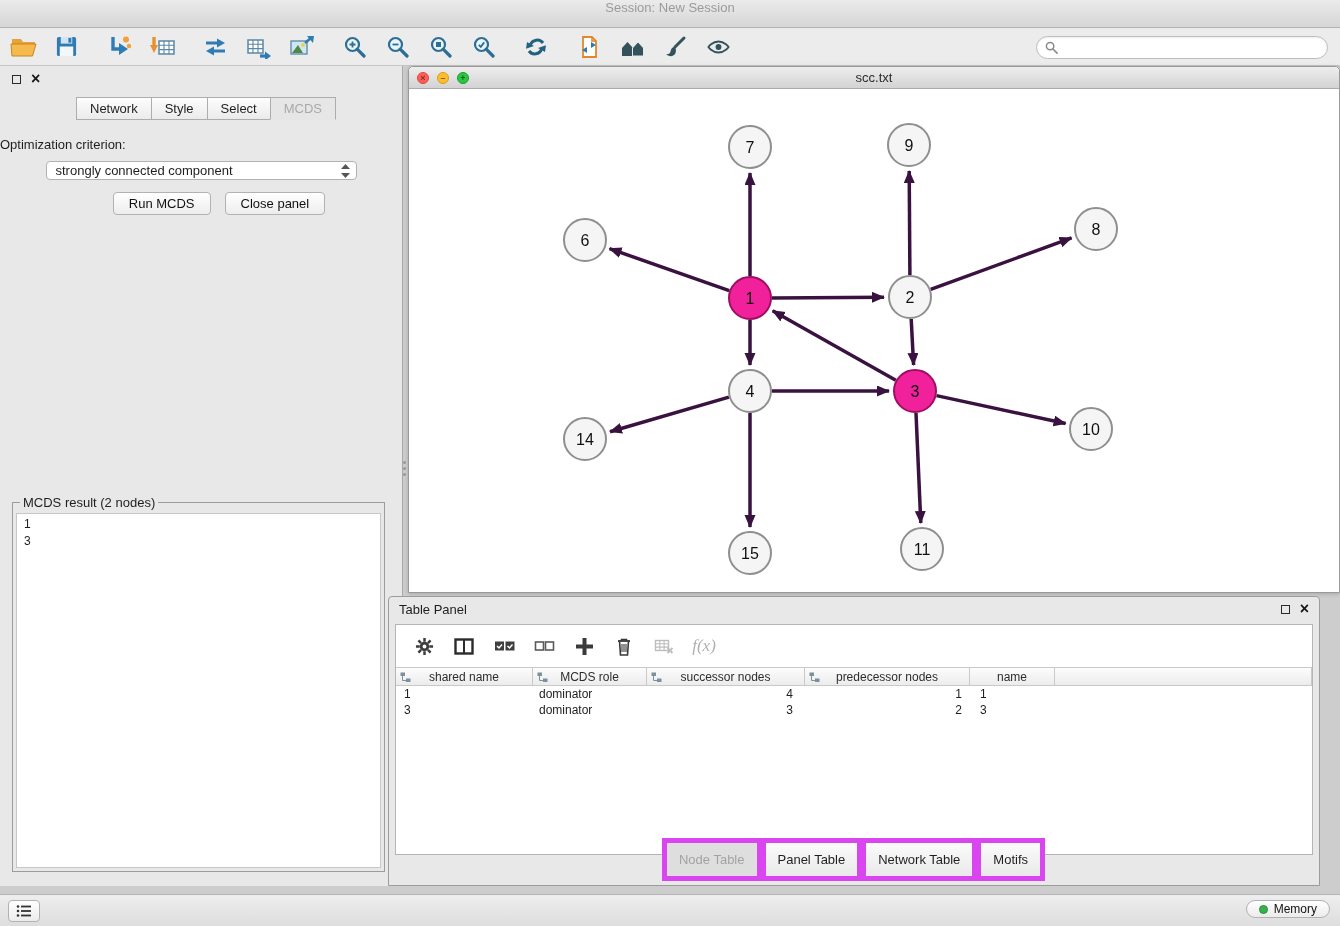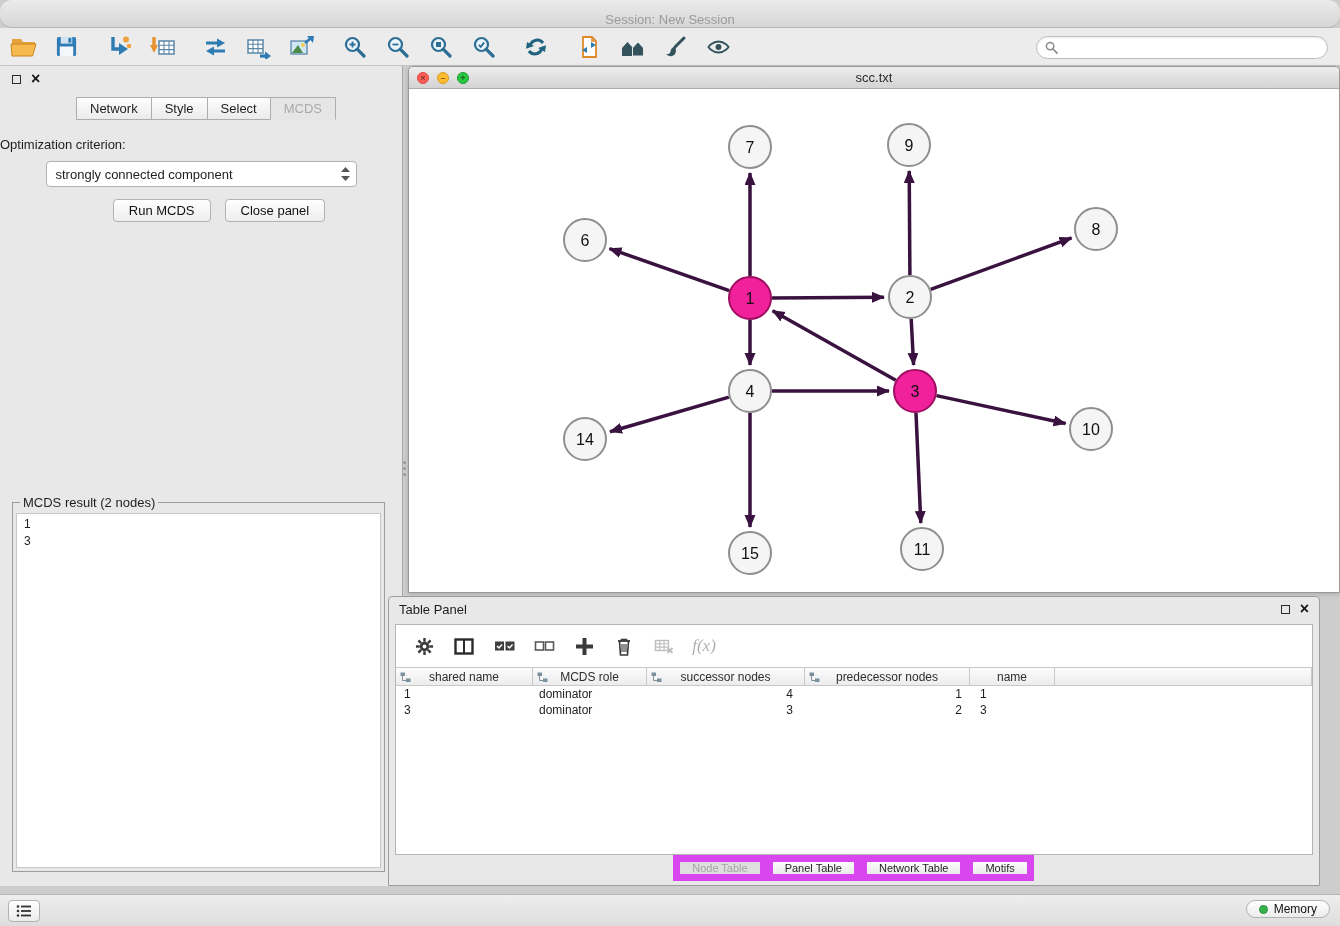--- a/index.html
+++ b/index.html
@@ -11,21 +11,21 @@
     position: relative;
     color:#1e1e1e;
   }
   button { background:none; border:none; font:inherit; cursor:default; }
 
   
   .titlebar {
     position:absolute; left:0; top:0; width:1340px; height:28px;
     background: linear-gradient(#ebebeb,#d6d6d6);
     border-bottom:1px solid #b3b3b3;
-    display:flex; align-items:flex-end; justify-content:center;border-radius:12px;
+    display:flex; align-items:flex-start; justify-content:center;
   }
   .titlebar .title { color:#9b9b9b; font-size:13px; }
 
   
   .toolbar {
     position:absolute; left:0; top:28px; width:1340px; height:38px;
     background:#ececec; border-bottom:1px solid #c6c6c6;
     display:flex; align-items:center; padding-left:8px;
   }
   .tb-btn { width:30px; height:32px; display:flex; align-items:center; justify-content:center; margin-right:13px; }
@@ -53,21 +53,21 @@
   .cp-tabs { margin-left:77px; margin-top:4px; display:flex; }
   .cp-tab {
     padding:3px 13px; font-size:13px; color:#1f1f1f;
     background:linear-gradient(#fdfdfd,#ebebeb);
     border:1px solid #adadad; margin-left:-1px; text-align:center;
   }
   .cp-tab.active { background:#e6e6e6; color:#a9a9a9; border-bottom-color:#e6e6e6; }
   .cp-body { padding-top:17px; }
   .opt-label { text-align:left; font-size:13px; margin-bottom:9px; }
   .opt-select {
-    width:311px; height:26px; margin:0 auto; background:#fff;
+    width:311px; height:19px; margin:0 auto; background:#fff;
     border:1px solid #b2b2b2; border-radius:4px;
     display:flex; align-items:center; padding:0 6px 0 9px; font-size:13px;
     position:relative;
   }
   .opt-select .sel-text { flex:1; }
   .cp-buttons { display:flex; justify-content:center; gap:14px; margin-top:12px;padding-left:36px; }
   .cp-btn {
     padding:3px 15px; font-size:13px; color:#111;
     background:linear-gradient(#ffffff,#ededed);
     border:1px solid #b2b2b2; border-radius:4px;
@@ -132,23 +132,23 @@
   }
   .tbl-hcell .tree-ic { position:absolute; left:4px; top:4px; }
   .tbl-row { display:flex; height:16px; font-size:12px; color:#1d1d1d; }
   .tbl-cell { display:flex; align-items:center; }
   .w0{width:137px} .w1{width:114px} .w2{width:158px} .w3{width:165px} .w4{width:85px} .wf{flex:1}
   .al{padding-left:8px} .al2{padding-left:6px} .ar{justify-content:flex-end; padding-right:12px}
   .ar2{justify-content:flex-end; padding-right:8px} .al3{padding-left:10px}
 
   .tp-tabs { position:absolute; bottom:4px; left:0; right:0; display:flex; justify-content:center; }
   .tp-tab {
-    padding:0 12px; font-size:11px; color:#1f1f1f;
+    padding:9px 12px; font-size:13px; color:#1f1f1f;
     background:linear-gradient(#fbfbfb,#e9e9e9);
-    border:7px solid #d946ef; margin-left:-1px;
+    border:5px solid #d946ef; margin-left:-1px;
   }
   .tp-tab.active { background:#dedede; color:#a3a3a3; }
 
   
   .status-bar {
     position:absolute; left:0; bottom:0; width:1340px; height:32px;
     background:linear-gradient(#eeeeee,#dddddd); border-top:1px solid #b5b5b5;
     display:flex; align-items:center;
   }
   .list-btn {

